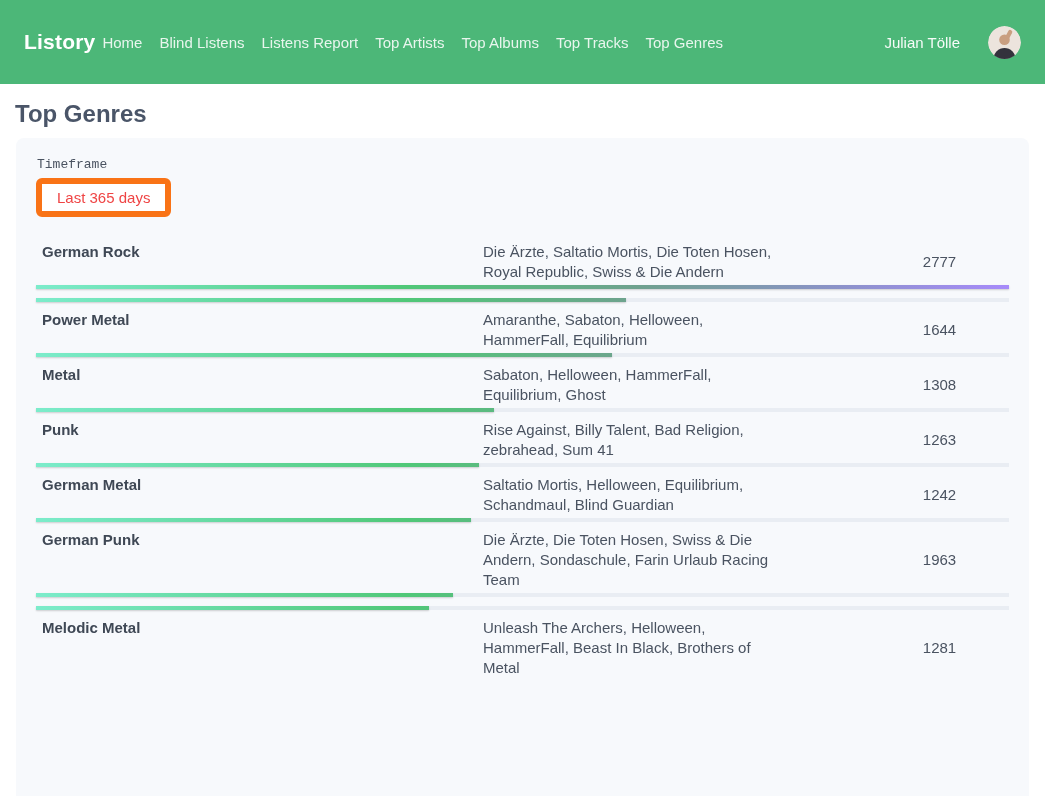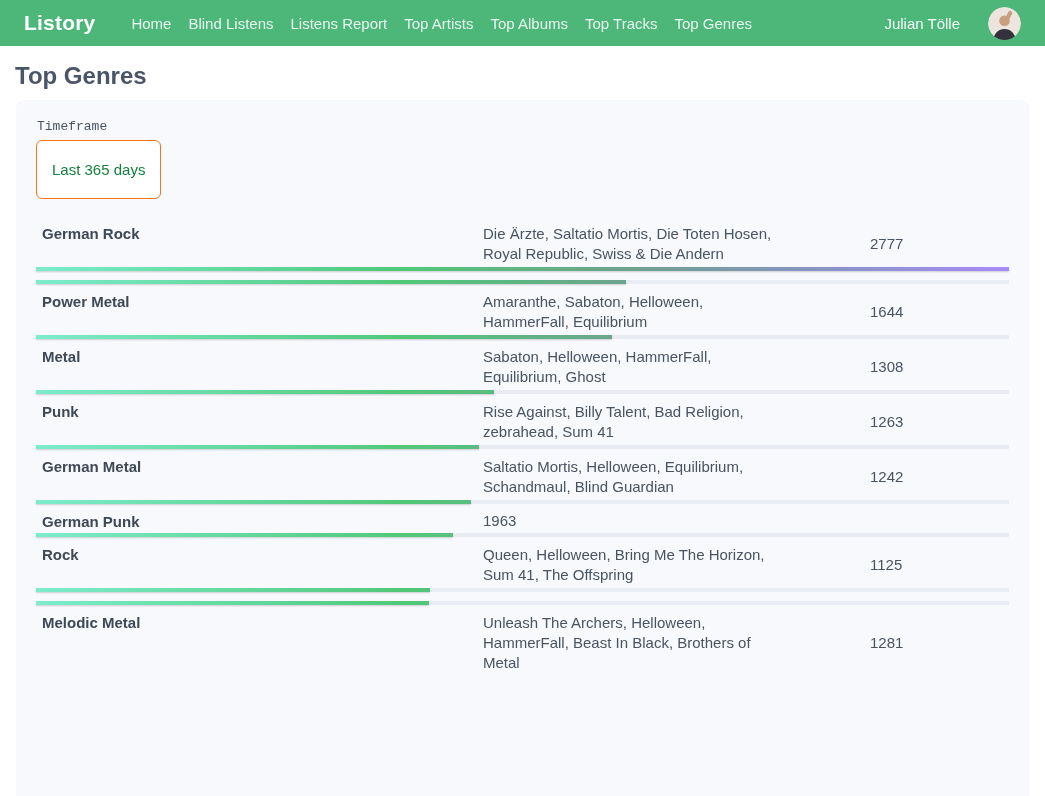--- a/index.html
+++ b/index.html
@@ -5,38 +5,38 @@
   * { margin: 0; padding: 0; box-sizing: border-box; }
   html, body {
     width: 1045px; height: 796px;
     overflow: hidden;
     background: #ffffff;
     font-family: "Liberation Sans", sans-serif;
   }
 
   
   .navbar {
-    height: 46px;
+    height: 84px;
     background: #4cb778;
     display: flex;
     align-items: center;
     padding: 0 24px;
   }
   .brand {
     font-size: 21px;
     font-weight: 700;
     color: #ffffff;
     letter-spacing: 0.2px;
     cursor: pointer;
     text-decoration: none;
   }
   .nav-links {
     display: flex;
     column-gap: 17px;
-    margin-left: 36px;
+    margin-left: 7px;
   }
   .nav-link {
     font-size: 15px;
     color: rgba(255,255,255,0.87);
     text-decoration: none;
     cursor: pointer;
     white-space: nowrap;
   }
   .nav-right {
     margin-left: auto;
@@ -75,25 +75,25 @@
 
   .filter-label {
     font-size: 13px;
     color: #4a5361;
     margin: 0 0 6px 1px;
     font-family: Liberation Mono, monospace;
   }
   .timeframe-btn {
     display: inline-block;
     background: #ffffff;
-    border: 1px solid #f97316;
+    border: 6px solid #f97316;
     border-radius: 6px;
-    padding: 20px 15px;
-    font-size: 15px;
-    color: #15803d;
+    padding: 5px 15px;
+    font-size: 15px;
+    color: #ef4444;
     font-family: "Liberation Sans", sans-serif;
     cursor: pointer;
   }
 
   
   .genres-table { margin-top: 17px; }
   .genre-row { padding-top: 6px; }
   .row-grid {
     display: grid;
     grid-template-columns: 447px 1fr 139px;
@@ -107,21 +107,21 @@
   }
   .genre-artists {
     font-size: 15px;
     color: #4a5361;
     line-height: 20px;
     max-width: 300px;
     padding-top: 2px;
   }
   .genre-count {
     align-self: center;
-    text-align: left;
+    text-align: center;
     font-size: 15px;
     color: #4a5361;
   }
   .bar-track {
     height: 4px;
     background: #e9edf3;
     margin-top: 3px;
   }
   .bar-fill {
     height: 100%;
@@ -223,37 +223,28 @@
       <div class="genre-count">1242</div>
     </div>
     <div class="bar-track">
       <div class="bar-fill" style="width: 44.72%; background-size: 223.59% 100%;"></div>
     </div>
   </div>
 
   <div class="genre-row">
     <div class="row-grid">
       <div class="genre-name">German Punk</div>
+      <div class="genre-artists">Die Ärzte, Die Toten Hosen, Swiss &amp; Die Andern, Sondaschule, Farin Urlaub Racing Team</div>
       <div class="genre-count">1963</div>
     </div>
     <div class="bar-track">
       <div class="bar-fill" style="width: 42.89%; background-size: 233.17% 100%;"></div>
     </div>
   </div>
 
-  <div class="genre-row">
-    <div class="row-grid">
-      <div class="genre-name">Rock</div>
-      <div class="genre-artists">Queen, Helloween, Bring Me The Horizon, Sum 41, The Offspring</div>
-      <div class="genre-count">1125</div>
-    </div>
-    <div class="bar-track">
-      <div class="bar-fill" style="width: 40.51%; background-size: 246.84% 100%;"></div>
-    </div>
-  </div>
 
   <div class="genre-row">
     <div class="bar-track">
       <div class="bar-fill" style="width: 40.44%; background-size: 247.28% 100%;"></div>
     </div>
   </div>
 
   <div class="genre-row">
     <div class="row-grid">
       <div class="genre-name">Melodic Metal</div>

